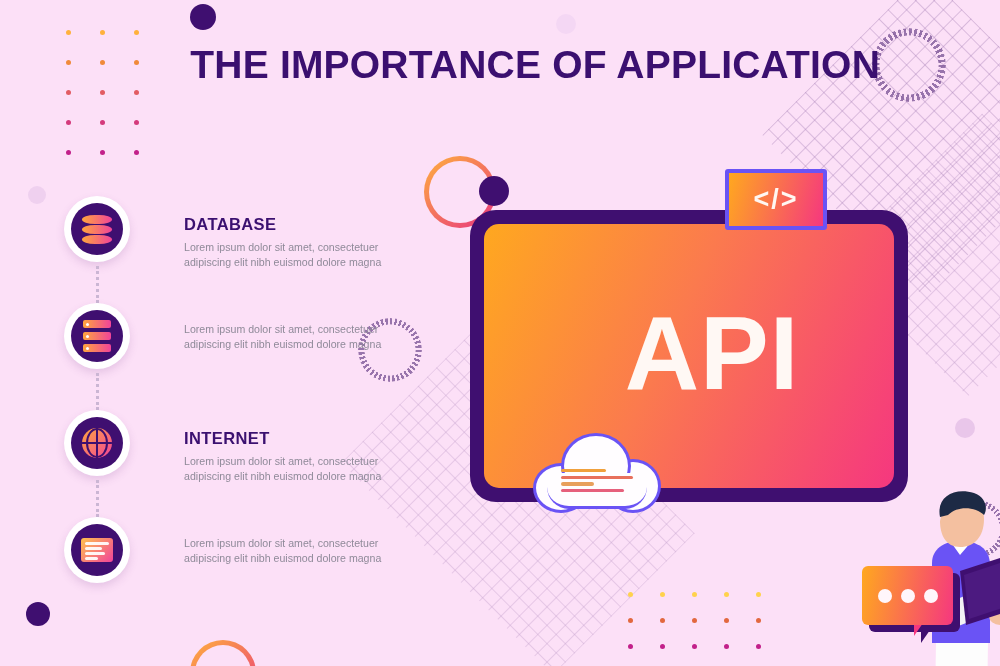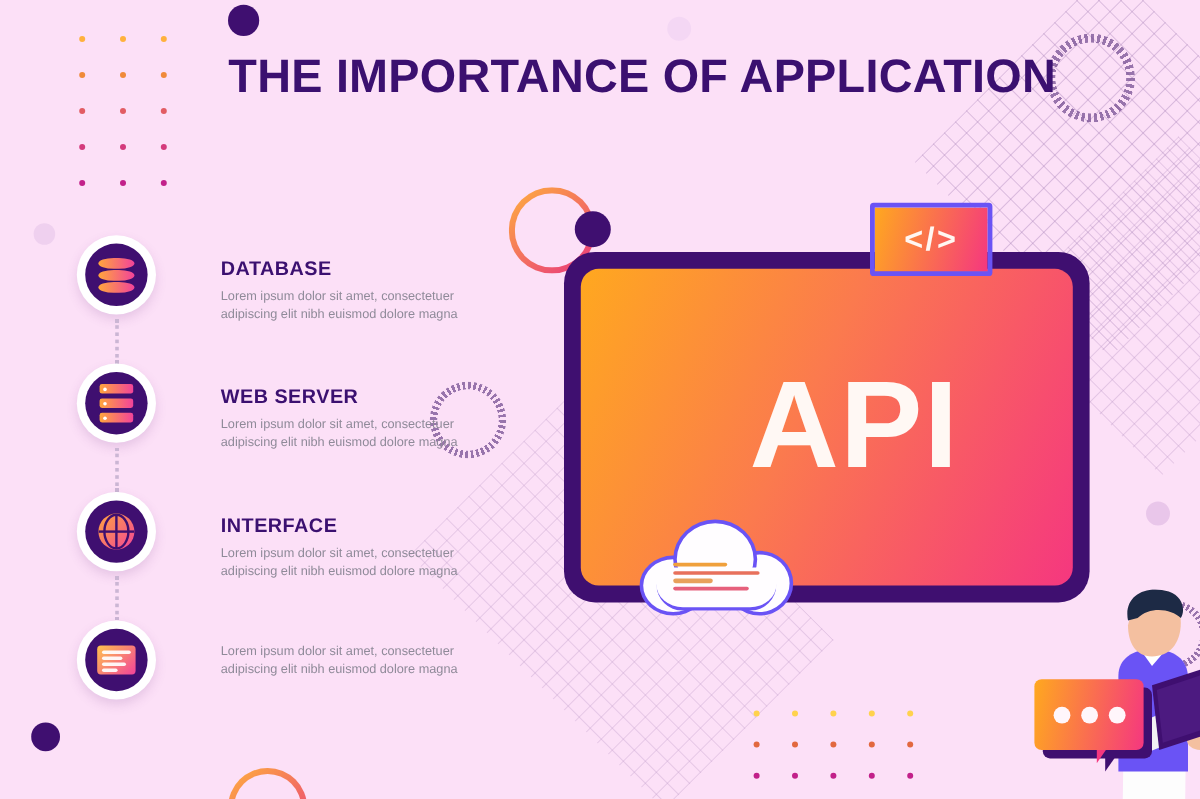--- a/index.html
+++ b/index.html
@@ -318,36 +318,35 @@
         <div class="inner">
           <div class="ic-srv">
               <span></span>
               <span></span>
               <span></span>
             </div>
         </div>
       </div>
       <div class="connector"></div>
       <div class="item-text">
-        <div class="item-title">WEB SERVER</div>
         <div class="item-desc">Lorem ipsum dolor sit amet, consectetuer adipiscing elit nibh euismod dolore magna</div>
       </div>
     </div>
 
     <div class="item">
       <div class="badge">
         <div class="inner">
           <div class="ic-globe">
               <i></i>
             </div>
         </div>
       </div>
       <div class="connector"></div>
       <div class="item-text">
-        <div class="item-title">INTERFACE</div>
+        <div class="item-title">INTERNET</div>
         <div class="item-desc">Lorem ipsum dolor sit amet, consectetuer adipiscing elit nibh euismod dolore magna</div>
       </div>
     </div>
 
     <div class="item">
       <div class="badge">
         <div class="inner">
           <div class="ic-app">
               <span></span>
               <span></span>

